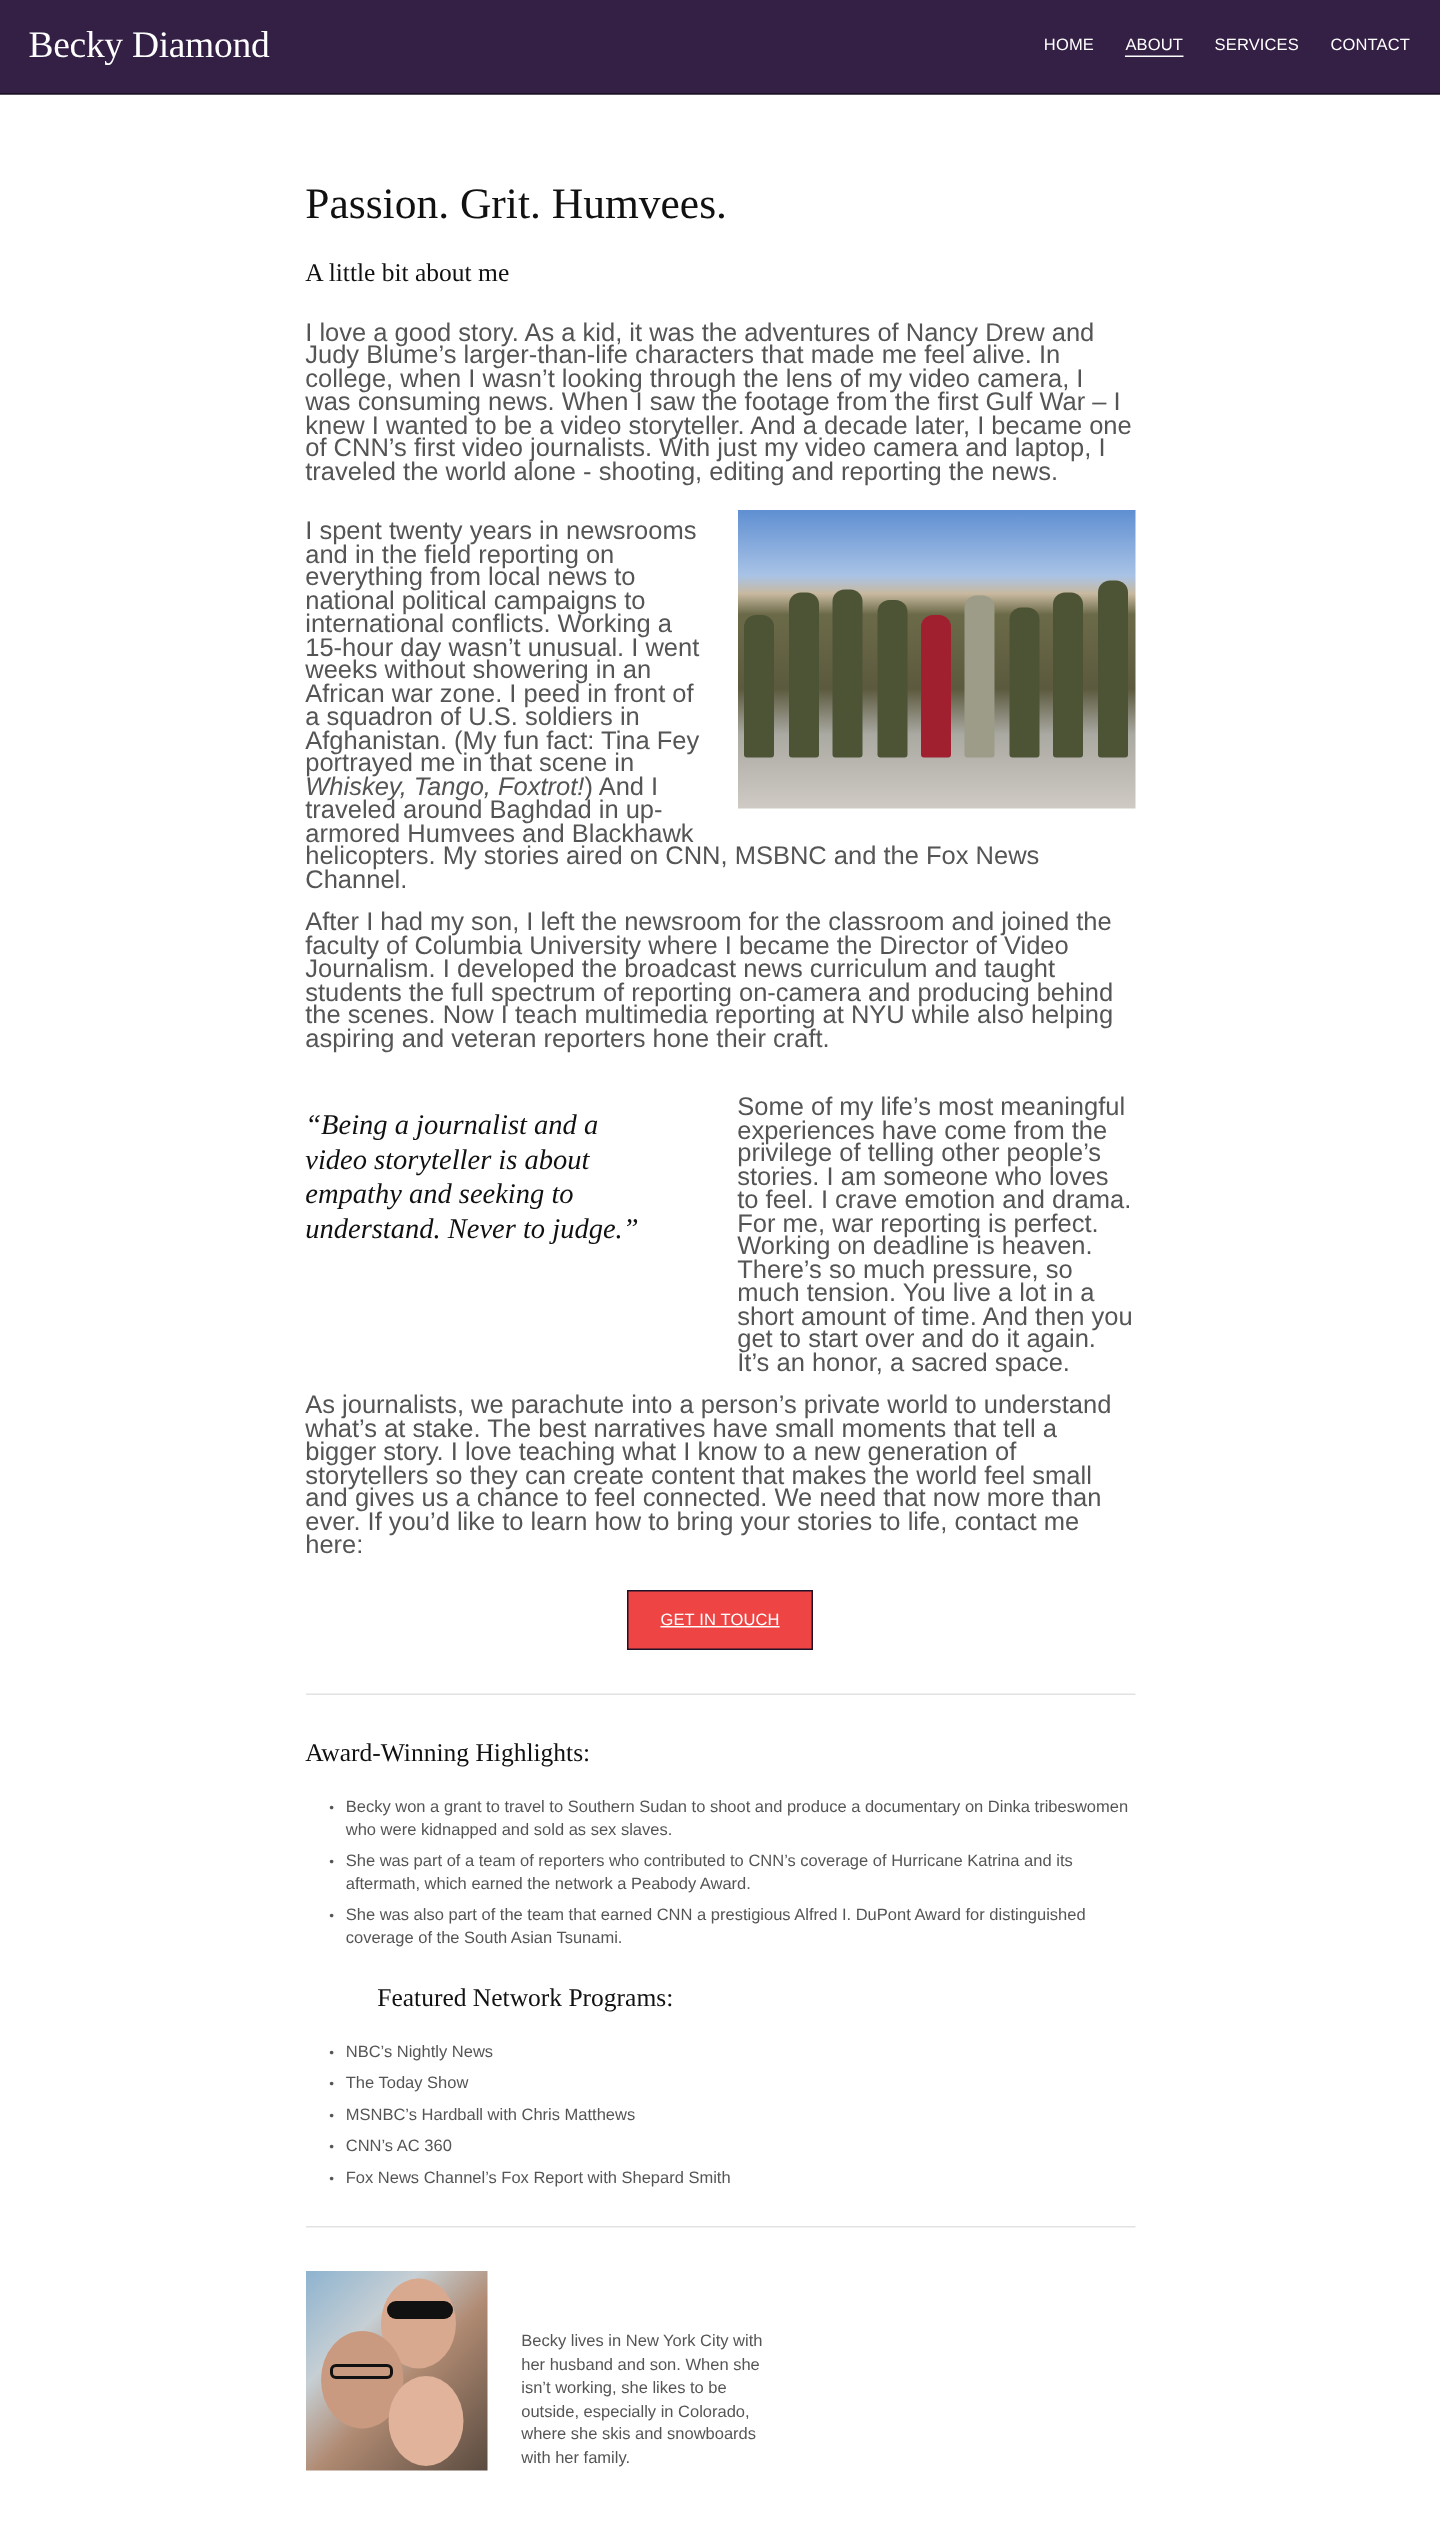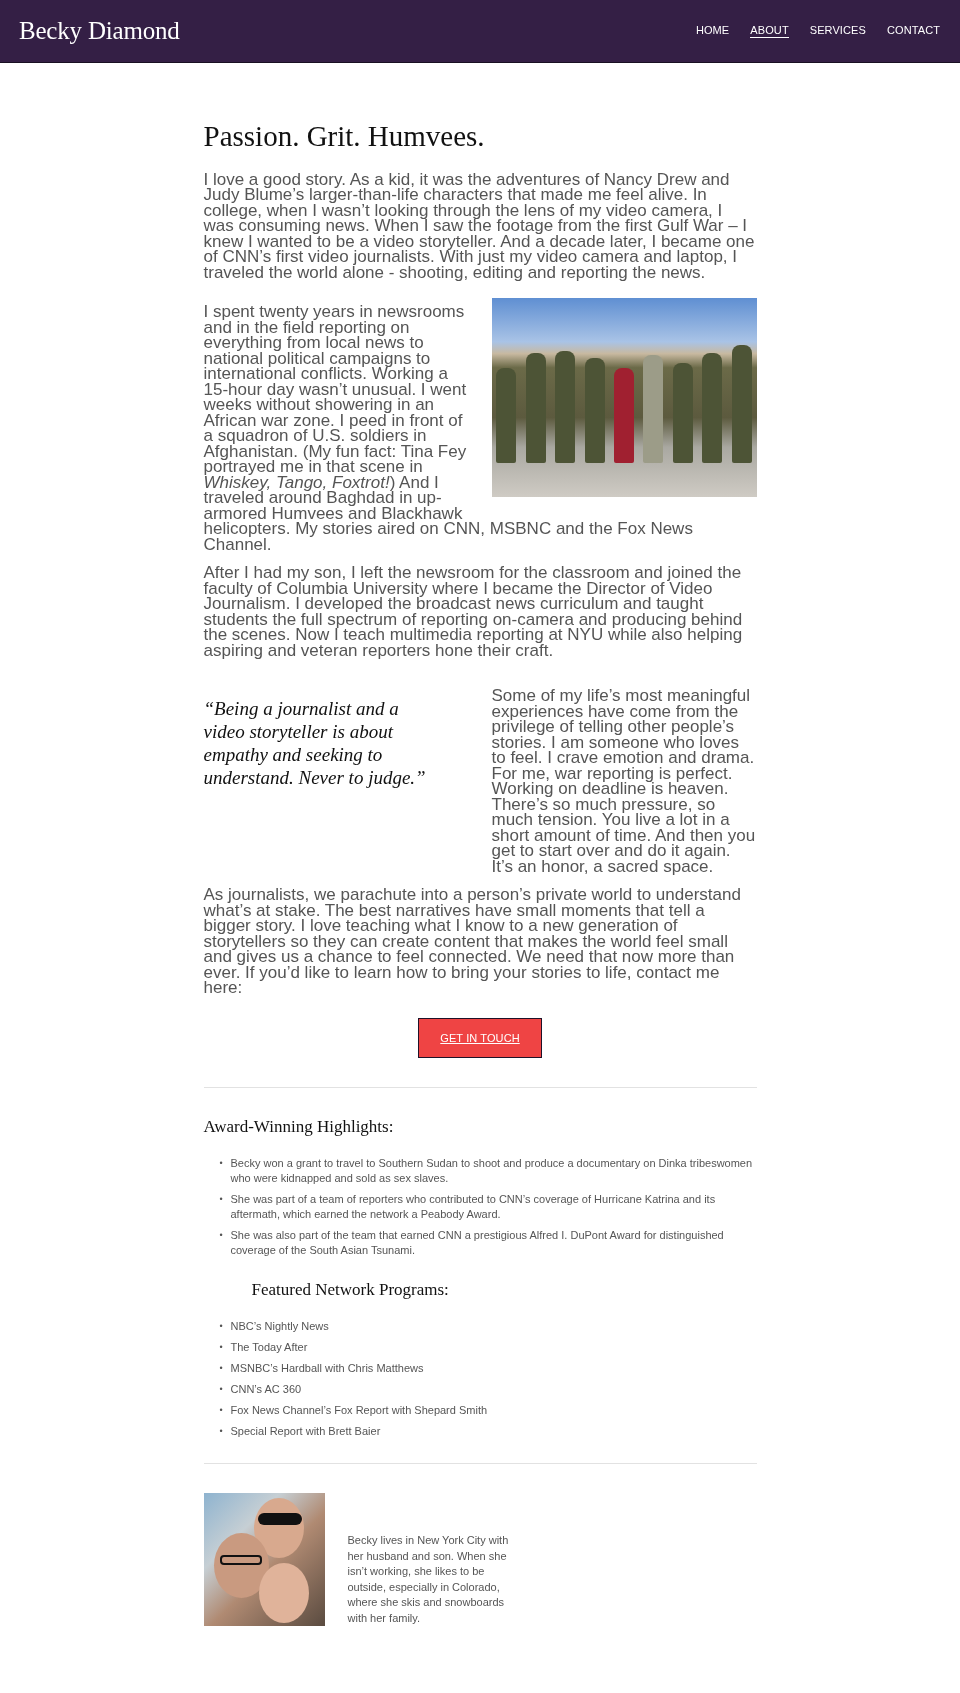--- a/index.html
+++ b/index.html
@@ -79,20 +79,21 @@
   <nav class="nav">
     <a href="#">HOME</a>
     <a href="#" class="active">ABOUT</a>
     <a href="#">SERVICES</a>
     <a href="#">CONTACT</a>
   </nav>
 </header>
 
 <main class="main">
   <h1>Passion. Grit. Humvees.</h1>
+  <h2 class="sub">A little bit about me</h2>
   <p class="p1">I love a good story. As a kid, it was the adventures of Nancy Drew and Judy Blume’s larger-than-life characters that made me feel alive. In college, when I wasn’t looking through the lens of my video camera, I was consuming news. When I saw the footage from the first Gulf War – I knew I wanted to be a video storyteller. And a decade later, I became one of CNN’s first video journalists. With just my video camera and laptop, I traveled the world alone - shooting, editing and reporting the news.</p>
 
   <div class="float-img">
     <div class="people">
       <div class="person" style="height:95px"></div>
       <div class="person" style="height:110px"></div>
       <div class="person" style="height:112px"></div>
       <div class="person" style="height:105px"></div>
       <div class="person red" style="height:95px"></div>
       <div class="person light" style="height:108px"></div>
@@ -120,25 +121,24 @@
   <h3>Award-Winning Highlights:</h3>
   <ul>
     <li>Becky won a grant to travel to Southern Sudan to shoot and produce a documentary on Dinka tribeswomen who were kidnapped and sold as sex slaves.</li>
     <li>She was part of a team of reporters who contributed to CNN’s coverage of Hurricane Katrina and its aftermath, which earned the network a Peabody Award.</li>
     <li>She was also part of the team that earned CNN a prestigious Alfred I. DuPont Award for distinguished coverage of the South Asian Tsunami.</li>
   </ul>
 
   <h3 class="fnp">Featured Network Programs:</h3>
   <ul class="programs">
     <li>NBC’s Nightly News</li>
-    <li>The Today After</li>
+    <li>The Today Show</li>
     <li>MSNBC’s Hardball with Chris Matthews</li>
     <li>CNN’s AC 360</li>
     <li>Fox News Channel’s Fox Report with Shepard Smith</li>
-    <li>Special Report with Brett Baier</li>
   </ul>
 
   <hr class="sep2">
 
   <div class="family">
     <div class="family-img">
       <div class="f2"></div>
       <div class="s"></div>
       <div class="f1"></div>
       <div class="g"></div>

